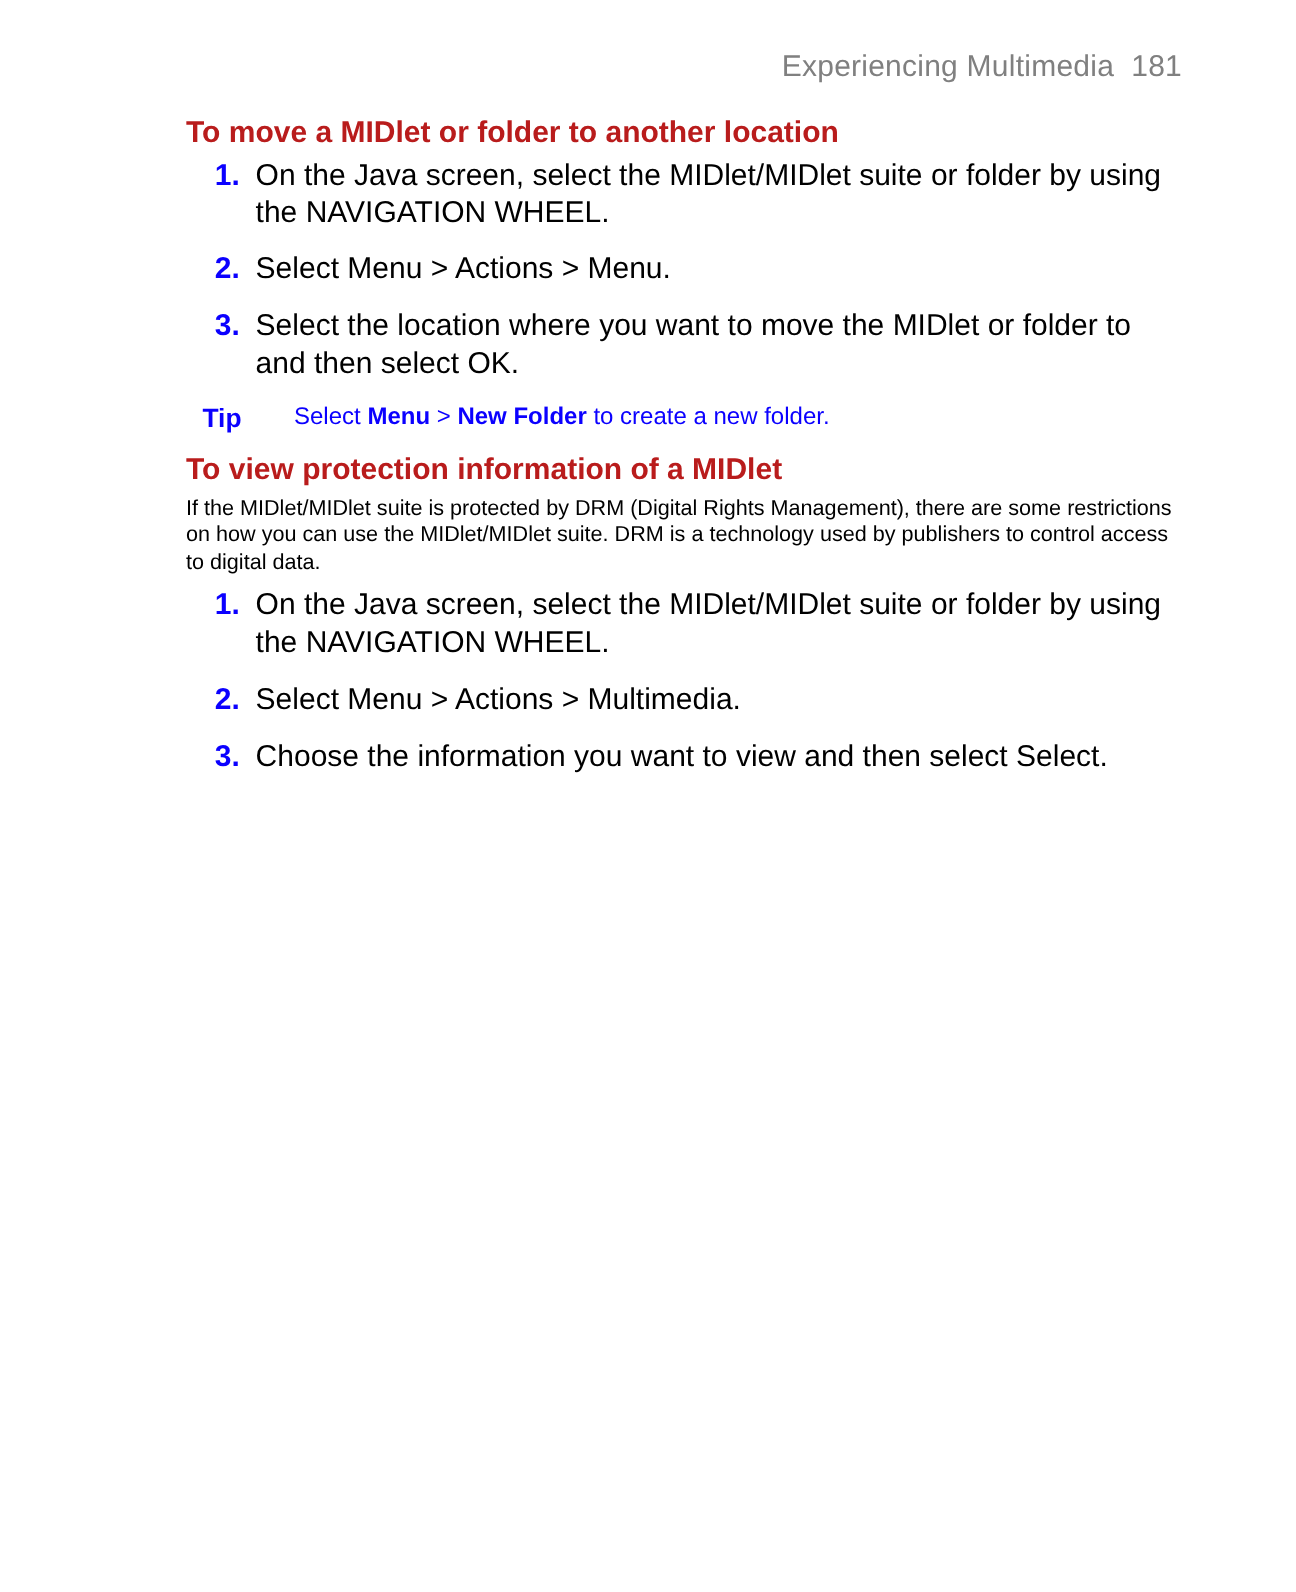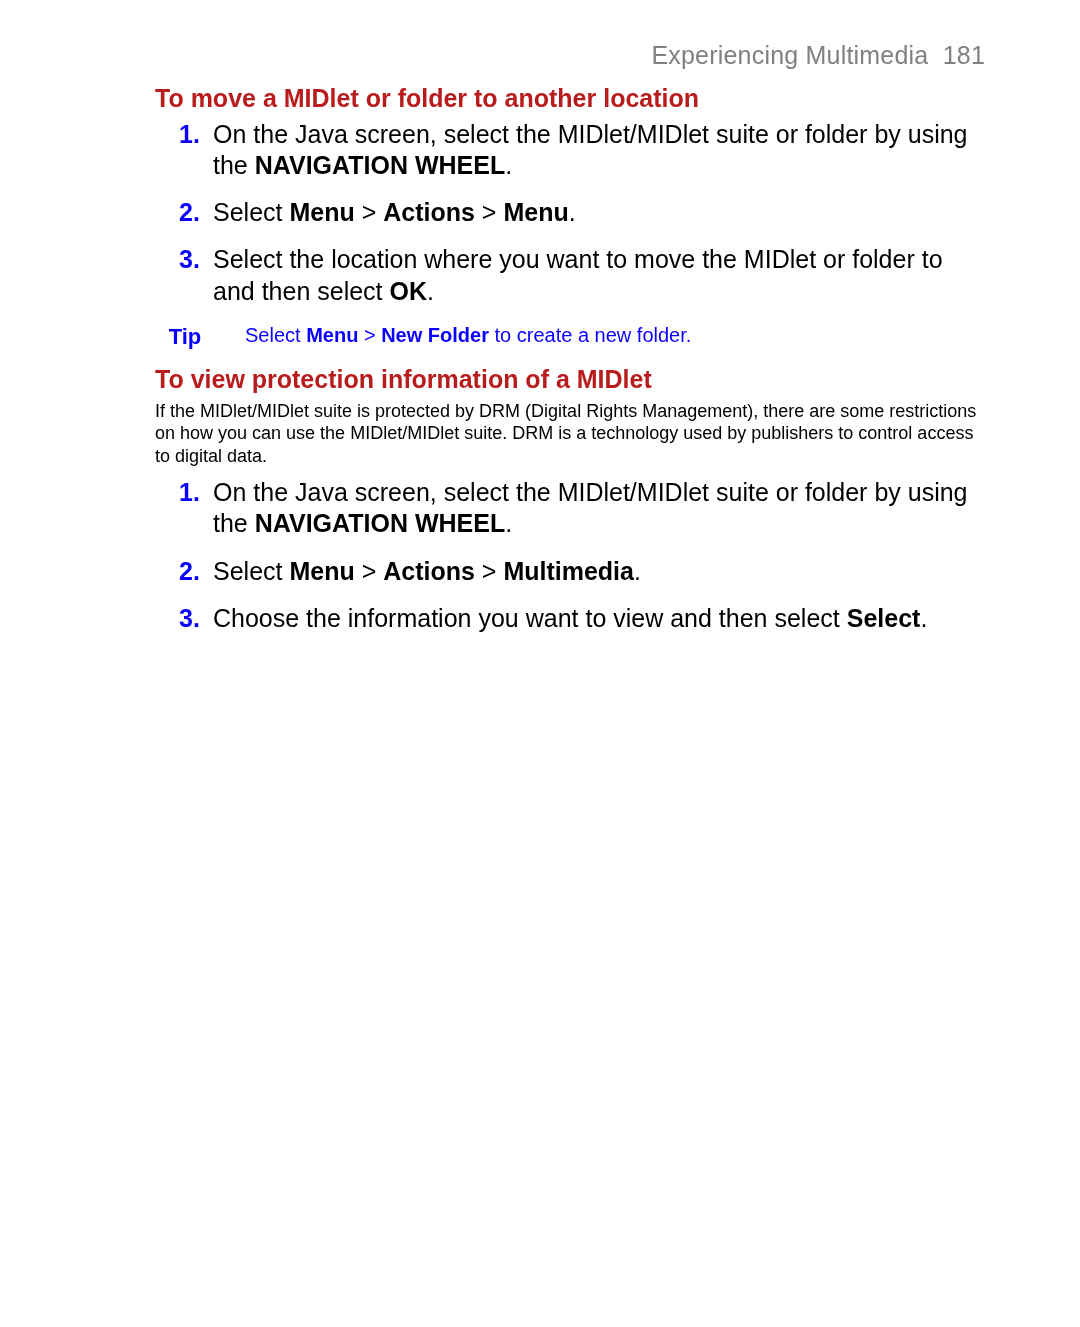--- a/index.html
+++ b/index.html
@@ -15,21 +15,21 @@
   }
   .page {
     box-sizing: border-box;
     padding: 40px 95px 0 155px;
     position: relative;
   }
   .header {
     text-align: right;
     color: #808080;
     font-size: 25px;
-    margin-bottom: 12px;
+    margin-bottom: 24px;
     letter-spacing: 0.2px;
   }
   .section-heading {
     color: #b91c1c;
     font-weight: 700;
     font-size: 25px;
     margin: 6px 0 4px 0;
   }
   ol.steps {
     list-style: none;
@@ -45,21 +45,21 @@
     color: #000;
   }
   ol.steps li::before {
     content: counter(step) ".";
     position: absolute;
     left: -34px;
     top: 0;
     color: #0b00ff;
     font-weight: 700;
   }
-  .bold { font-weight: 700; }
+  .bold { font-weight: 400; }
   .tip-row {
     margin: 4px 0 14px 0;
     display: flex;
     gap: 30px;
     text-align: center;
   }
   .tip-label {
     color: #0b00ff;
     font-weight: 700;
     font-size: 22px;

